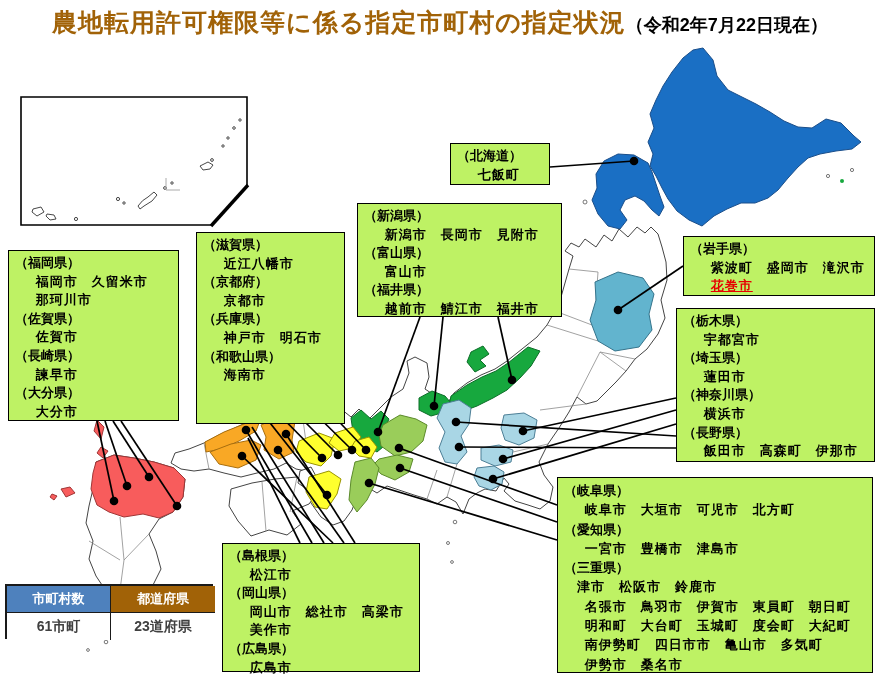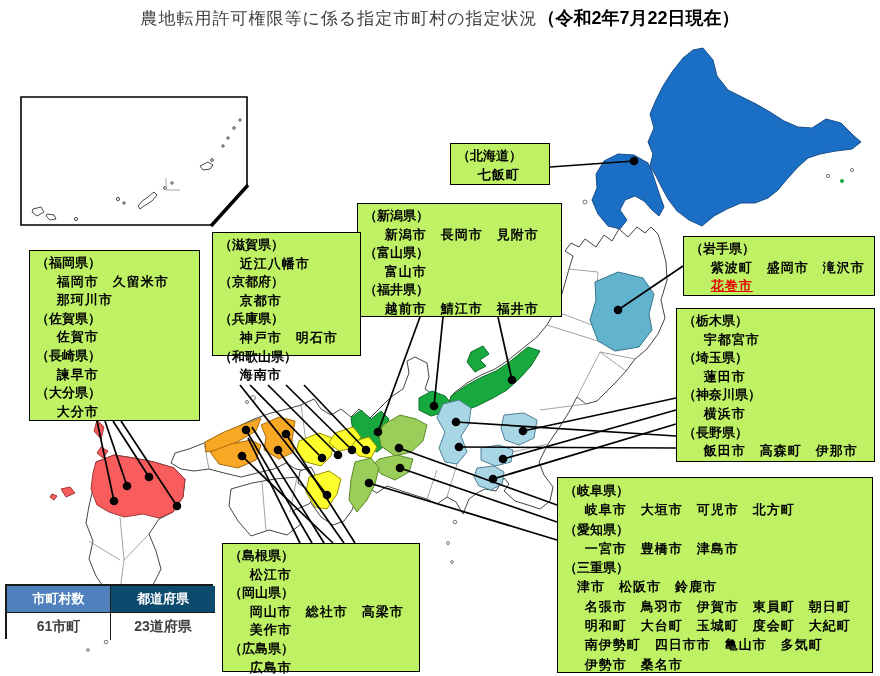--- a/index.html
+++ b/index.html
@@ -1,20 +1,20 @@
 <!DOCTYPE html>
 <html><head>
 <meta charset="utf-8">
 <style>
   html,body{margin:0;padding:0;background:#fff;}
   #stage{position:relative;width:880px;height:676px;background:#fff;overflow:hidden;
          font-family:"Liberation Sans","DejaVu Sans",sans-serif;}
   #map-svg{position:absolute;left:0;top:0;}
   .title-wrap{position:absolute;left:0;top:6px;width:880px;text-align:center;white-space:nowrap;}
-  .title-main{font-size:17px;font-weight:normal;color:#404040;letter-spacing:1px;}
+  .title-main{font-size:25px;font-weight:bold;color:#a16207;letter-spacing:1px;}
   .title-note{font-size:18px;font-weight:bold;color:#000;}
   .box{position:absolute;background:#bef264;border:1.6px solid #000;box-sizing:border-box;
        padding:3px 5px 2px 6px;font-weight:bold;color:#000;font-size:13px;line-height:18.6px;
        white-space:nowrap;}
   .box .pref{padding-left:0;}
   .box .city{padding-left:1.6em;letter-spacing:1px;}
   .box .city-sm{padding-left:1em;letter-spacing:1px;}
   .box .red-text{color:#e60000;text-decoration:underline;}
   #gifu-box{line-height:19.3px;}
   #summary-table{position:absolute;left:5px;top:584px;width:208px;height:55px;
@@ -255,32 +255,32 @@
 
   <div class="box" id="niigata-box" style="left:357px;top:203px;width:205px;height:114px;">
     <div class="pref">（新潟県）</div>
     <div class="city">新潟市　長岡市　見附市</div>
     <div class="pref">（富山県）</div>
     <div class="city">富山市</div>
     <div class="pref">（福井県）</div>
     <div class="city">越前市　鯖江市　福井市</div>
   </div>
 
-  <div class="box" id="shiga-box" style="left:196px;top:232px;width:149px;height:124px;margin-left:16px;">
+  <div class="box" id="shiga-box" style="left:196px;top:232px;width:149px;height:192px;">
     <div class="pref">（滋賀県）</div>
     <div class="city">近江八幡市</div>
     <div class="pref">（京都府）</div>
     <div class="city">京都市</div>
     <div class="pref">（兵庫県）</div>
     <div class="city">神戸市　明石市</div>
     <div class="pref">（和歌山県）</div>
     <div class="city">海南市</div>
   </div>
 
-  <div class="box" id="fukuoka-box" style="left:29px;top:250px;width:171px;height:171px;">
+  <div class="box" id="fukuoka-box" style="left:8px;top:250px;width:171px;height:171px;">
     <div class="pref">（福岡県）</div>
     <div class="city">福岡市　久留米市</div>
     <div class="city">那珂川市</div>
     <div class="pref">（佐賀県）</div>
     <div class="city">佐賀市</div>
     <div class="pref">（長崎県）</div>
     <div class="city">諫早市</div>
     <div class="pref">（大分県）</div>
     <div class="city">大分市</div>
   </div>
@@ -303,18 +303,18 @@
     <div class="pref">（三重県）</div>
     <div class="city-sm">津市　松阪市　鈴鹿市</div>
     <div class="city">名張市　鳥羽市　伊賀市　東員町　朝日町</div>
     <div class="city">明和町　大台町　玉城町　度会町　大紀町</div>
     <div class="city">南伊勢町　四日市市　亀山市　多気町</div>
     <div class="city">伊勢市　桑名市</div>
   </div>
 
   <div id="summary-table">
     <div class="cell head" style="background: rgb(78, 129, 189);">市町村数</div>
-    <div class="cell head" style="background: #0c4a6e;">都道府県</div>
+    <div class="cell head" style="background: #a16207;">都道府県</div>
     <div class="cell body">61市町</div>
     <div class="cell body">23道府県</div>
   </div>
 
 </div>
 
 </body></html>

